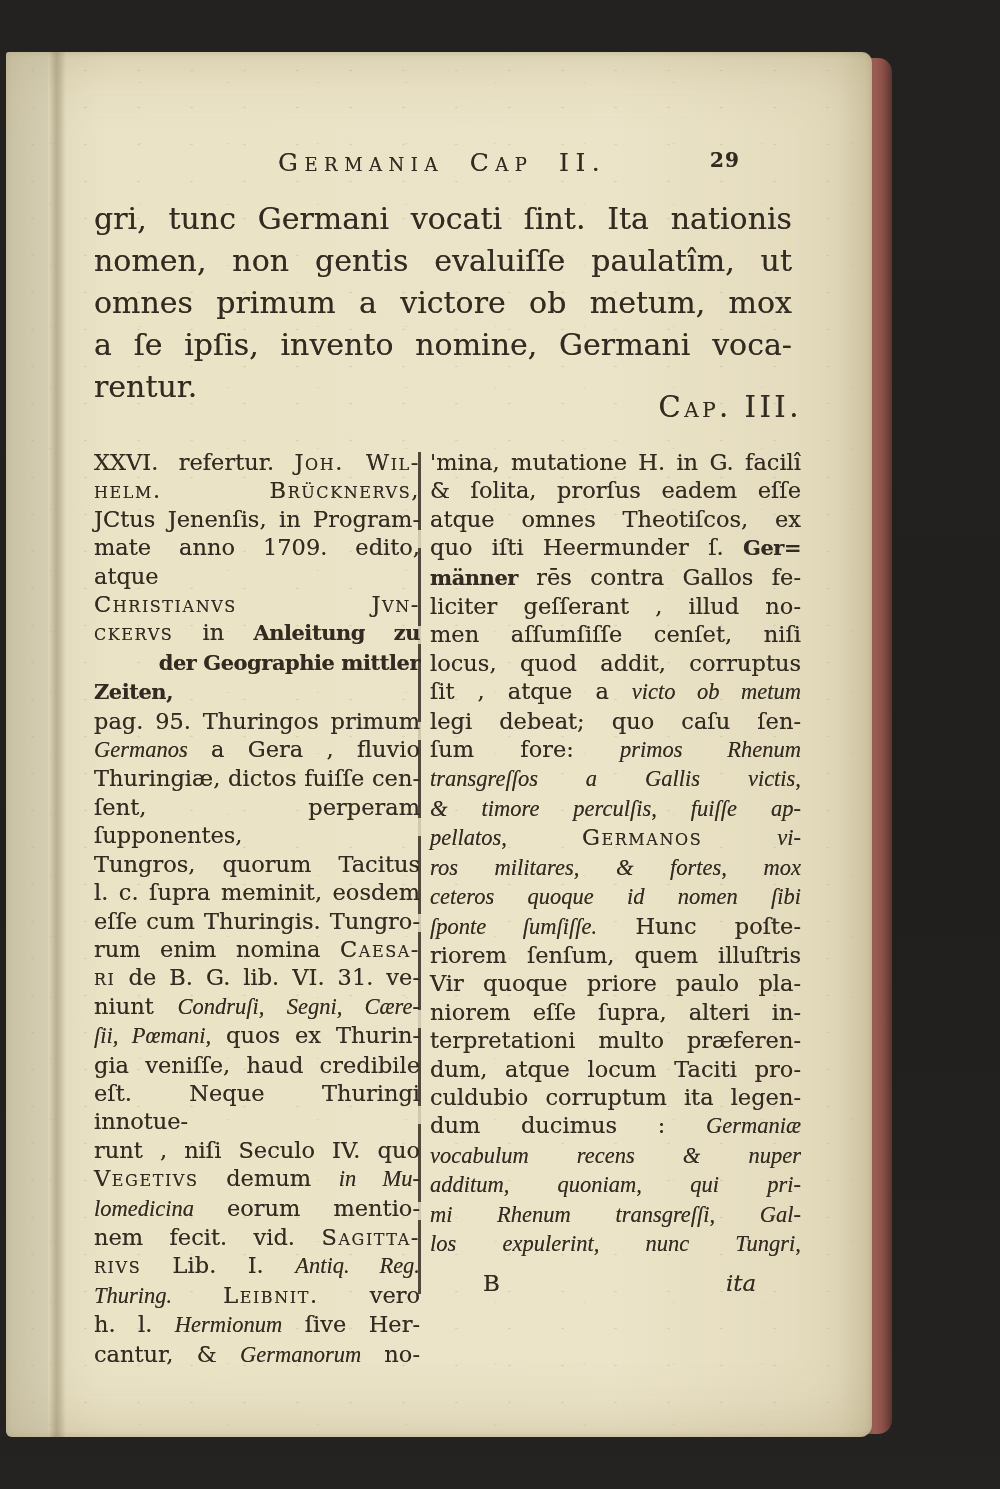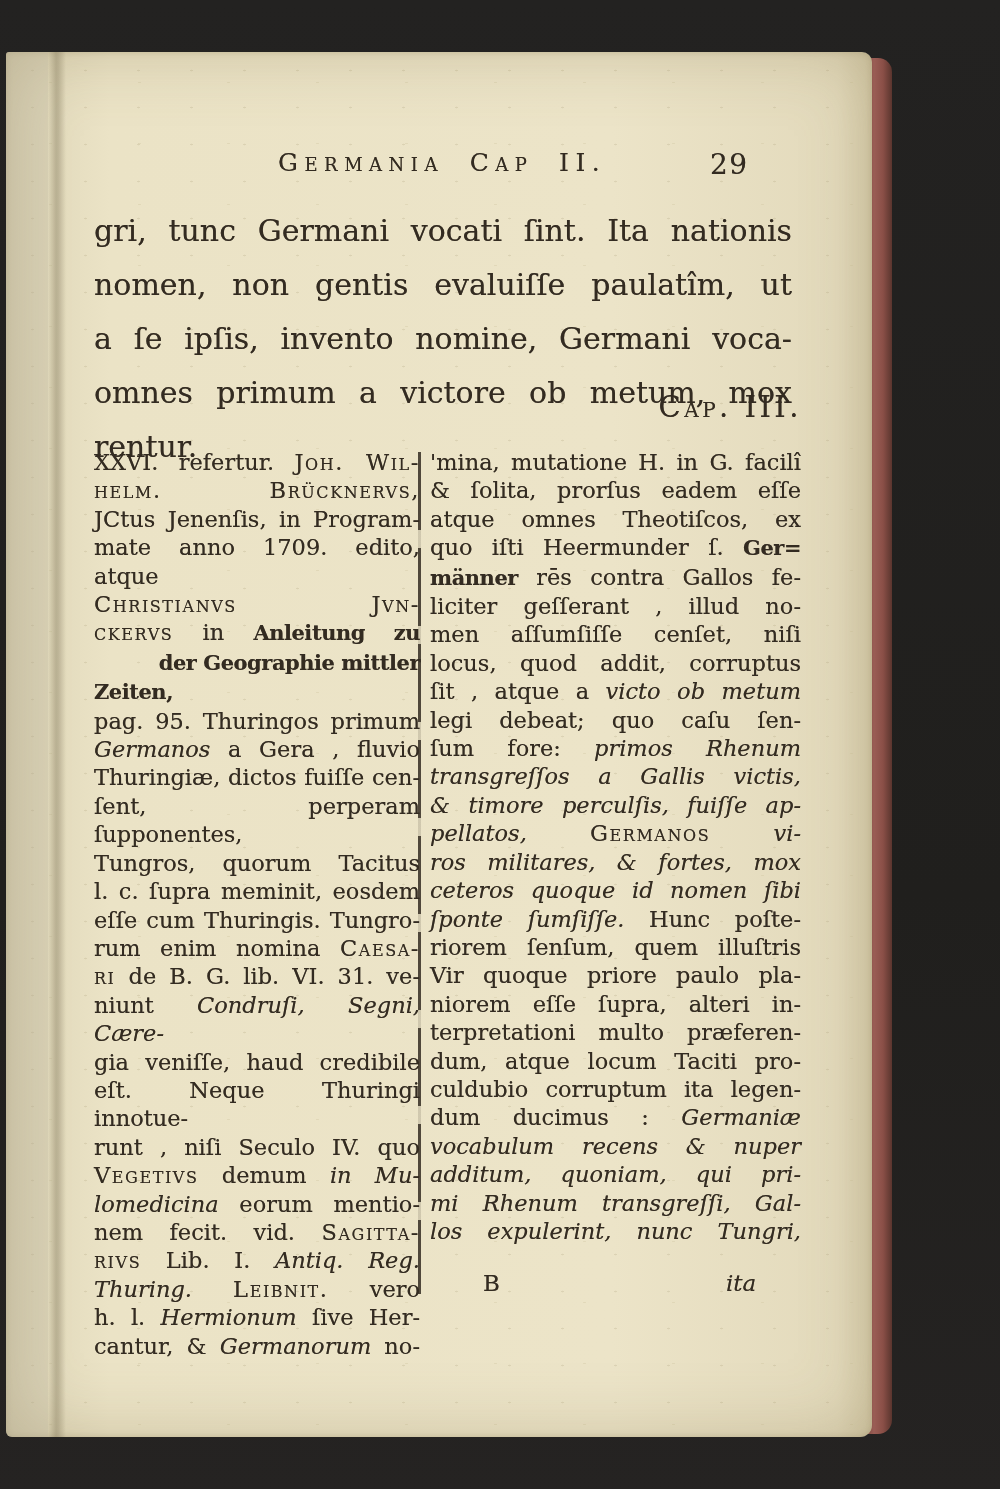--- a/index.html
+++ b/index.html
@@ -24,39 +24,39 @@
         color:#332b21;}
   
   .crease{position:absolute;left:42px;top:0;width:18px;height:100%;
           background:linear-gradient(90deg,transparent 0%,rgba(120,110,80,.38) 45%,rgba(140,130,100,.42) 58%,transparent 100%);}
   .gutter-tint{position:absolute;left:0;top:0;width:42px;height:100%;
           background:rgba(186,180,158,.28);border-radius:3px 0 0 6px;}
 
   .header-row{position:absolute;top:96px;left:0;width:100%;height:40px;}
   .title{position:absolute;left:272px;font-size:25px;
          font-variant-caps:small-caps;letter-spacing:.26em;word-spacing:.45em;}
-  .pageno{position:absolute;left:704px;font-size:28px;letter-spacing:.05em;}
+  .pageno{position:absolute;left:704px;font-size:20px;letter-spacing:.05em;font-weight:bold;}
 
   .body-par{position:absolute;left:88px;top:146px;width:698px;
             font-size:30px;line-height:42px;}
   .chapter{position:absolute;right:70px;top:330px;font-size:29px;
            font-variant-caps:small-caps;letter-spacing:.12em;margin-top:8px;}
 
   .fcol{position:absolute;top:396px;font-size:22.5px;line-height:28.4px;}
   .fcol-left{left:88px;width:326px;}
   .fcol-right{left:424px;width:371px;}
   .divider{position:absolute;left:412px;top:400px;width:2.5px;height:842px;
            background:repeating-linear-gradient(180deg,
              rgba(52,44,34,.85) 0px, rgba(52,44,34,.85) 78px,
              rgba(52,44,34,.15) 78px, rgba(52,44,34,.15) 96px);}
 
   .tl{text-align:justify;text-align-last:justify;min-height:28.4px;}
   .tl.nj{text-align:right;text-align-last:left;}
-  .body-par .tl{min-height:42px;margin-top:12px;}
-  .it{font-style:italic;}
+  .body-par .tl{min-height:42px;}
+  .it{font-style:italic;font-family:Liberation Serif, serif;}
   .sc{font-variant-caps:small-caps;letter-spacing:.07em;margin-top:28px;}
   .fr{font-weight:700;font-size:.93em;letter-spacing:-.02em;margin-top:28px;}
 
   .sig-row{position:absolute;top:1218px;left:0;width:100%;height:30px;font-size:23px;}
   .sig-b{position:absolute;left:477px;}
   .catchword{position:absolute;left:720px;font-style:italic;}
   .ink{color:#332b21;text-shadow:0 0 .5px rgba(51,43,33,.6);}
 </style>
 </head>
 <body>
@@ -69,22 +69,22 @@
     <div class="crease"></div>
 
     <div class="header-row">
       <span class="title">Germania Cap II.</span>
       <span class="pageno">29</span>
     </div>
 
     <div class="body-par">
         <div class="tl"><span>gri, tunc Germani vocati ſint.  Ita nationis</span></div>
         <div class="tl"><span>nomen, non gentis evaluiſſe paulatîm, ut</span></div>
+        <div class="tl"><span>omnes primum a victore ob metum, mox</span></div>
         <div class="tl"><span>a ſe ipſis, invento nomine, Germani voca-</span></div>
-        <div class="tl"><span>omnes primum a victore ob metum, mox</span></div>
         <div class="tl nj"><span>rentur.</span></div>
       </div>
 
     <div class="chapter">Cap. III.</div>
 
     <div class="divider"></div>
 
     <div class="fcol fcol-left">
         <div class="tl"><span>XXVI. refertur. </span><span class="sc">Joh. Wil-</span></div>
         <div class="tl"><span class="sc">helm. Brücknervs,</span></div>
@@ -96,20 +96,21 @@
         <div class="tl"><span>pag. 95.  Thuringos primum</span></div>
         <div class="tl"><span class="it">Germanos</span><span> a Gera , fluvio</span></div>
         <div class="tl"><span>Thuringiæ, dictos fuiſſe cen-</span></div>
         <div class="tl"><span>ſent, perperam ſupponentes,</span></div>
         <div class="tl"><span>Tungros, quorum Tacitus</span></div>
         <div class="tl"><span>l. c. ſupra meminit, eosdem</span></div>
         <div class="tl"><span>eſſe cum Thuringis. Tungro-</span></div>
         <div class="tl"><span>rum enim nomina </span><span class="sc">Caesa-</span></div>
         <div class="tl"><span class="sc">ri</span><span> de B. G. lib. VI. 31. ve-</span></div>
         <div class="tl"><span>niunt </span><span class="it">Condruſi, Segni, Cære-</span></div>
+        <div class="tl"><span class="it">ſii, Pœmani,</span><span> quos ex Thurin-</span></div>
         <div class="tl"><span>gia veniſſe, haud credibile</span></div>
         <div class="tl"><span>eſt. Neque Thuringi innotue-</span></div>
         <div class="tl"><span>runt , niſi Seculo IV. quo</span></div>
         <div class="tl"><span class="sc">Vegetivs</span><span> demum </span><span class="it">in Mu-</span></div>
         <div class="tl"><span class="it">lomedicina</span><span> eorum mentio-</span></div>
         <div class="tl"><span>nem fecit. vid. </span><span class="sc">Sagitta-</span></div>
         <div class="tl"><span class="sc">rivs</span><span> Lib. I. </span><span class="it">Antiq. Reg.</span></div>
         <div class="tl"><span class="it">Thuring.</span><span> </span><span class="sc">Leibnit.</span><span> vero</span></div>
         <div class="tl"><span>h. l. </span><span class="it">Hermionum</span><span> ſive Her-</span></div>
         <div class="tl"><span>cantur, &amp; </span><span class="it">Germanorum</span><span> no-</span></div>

